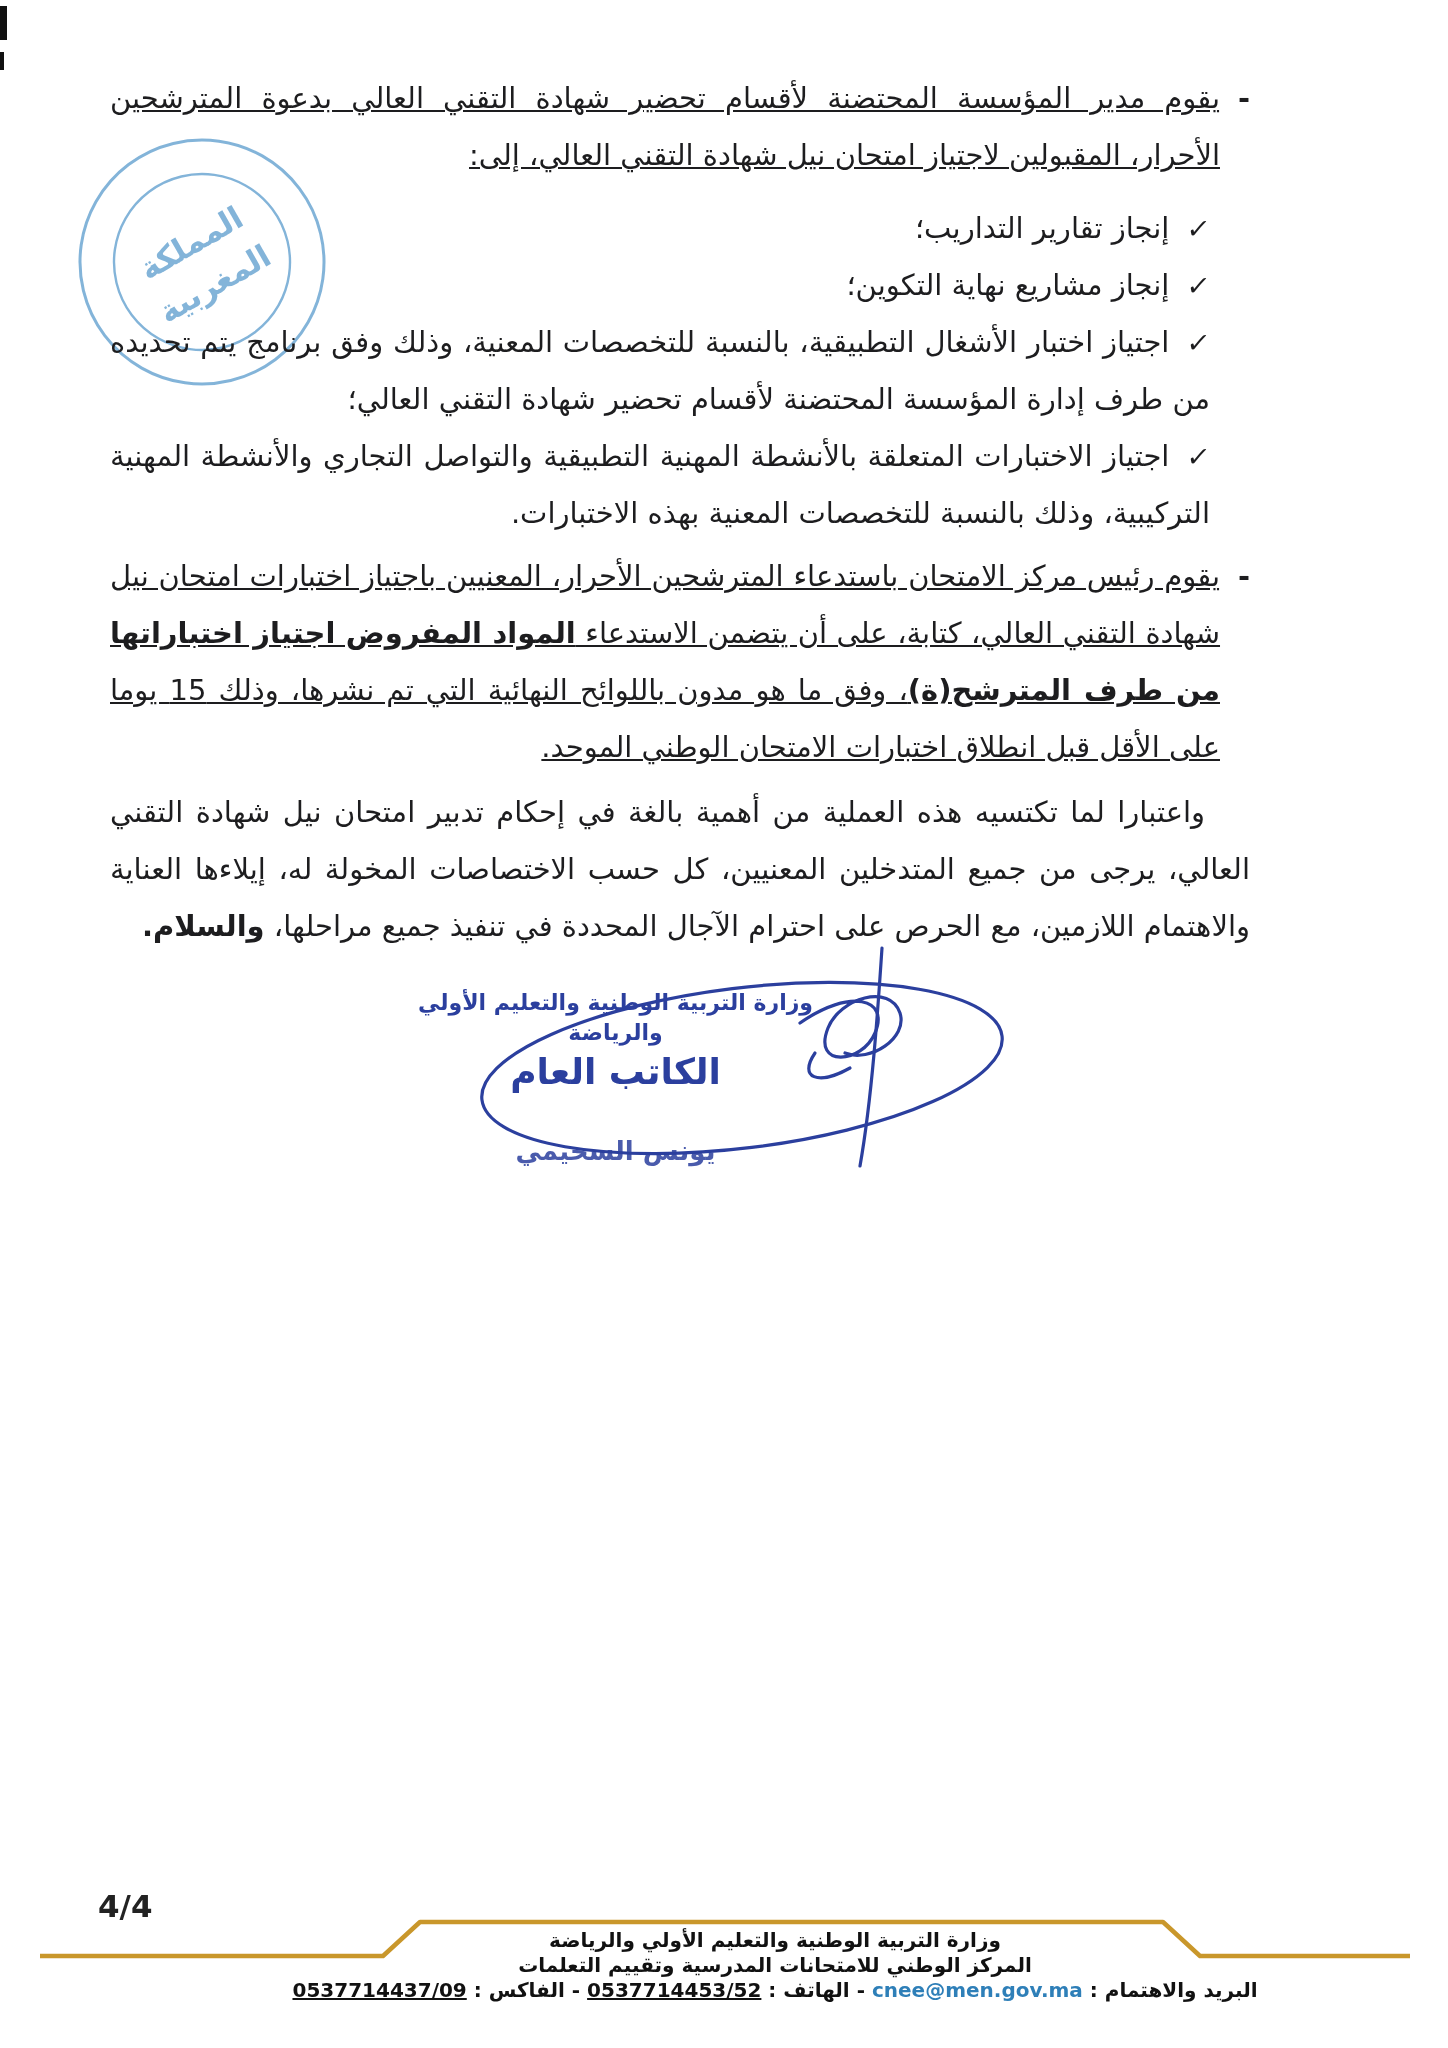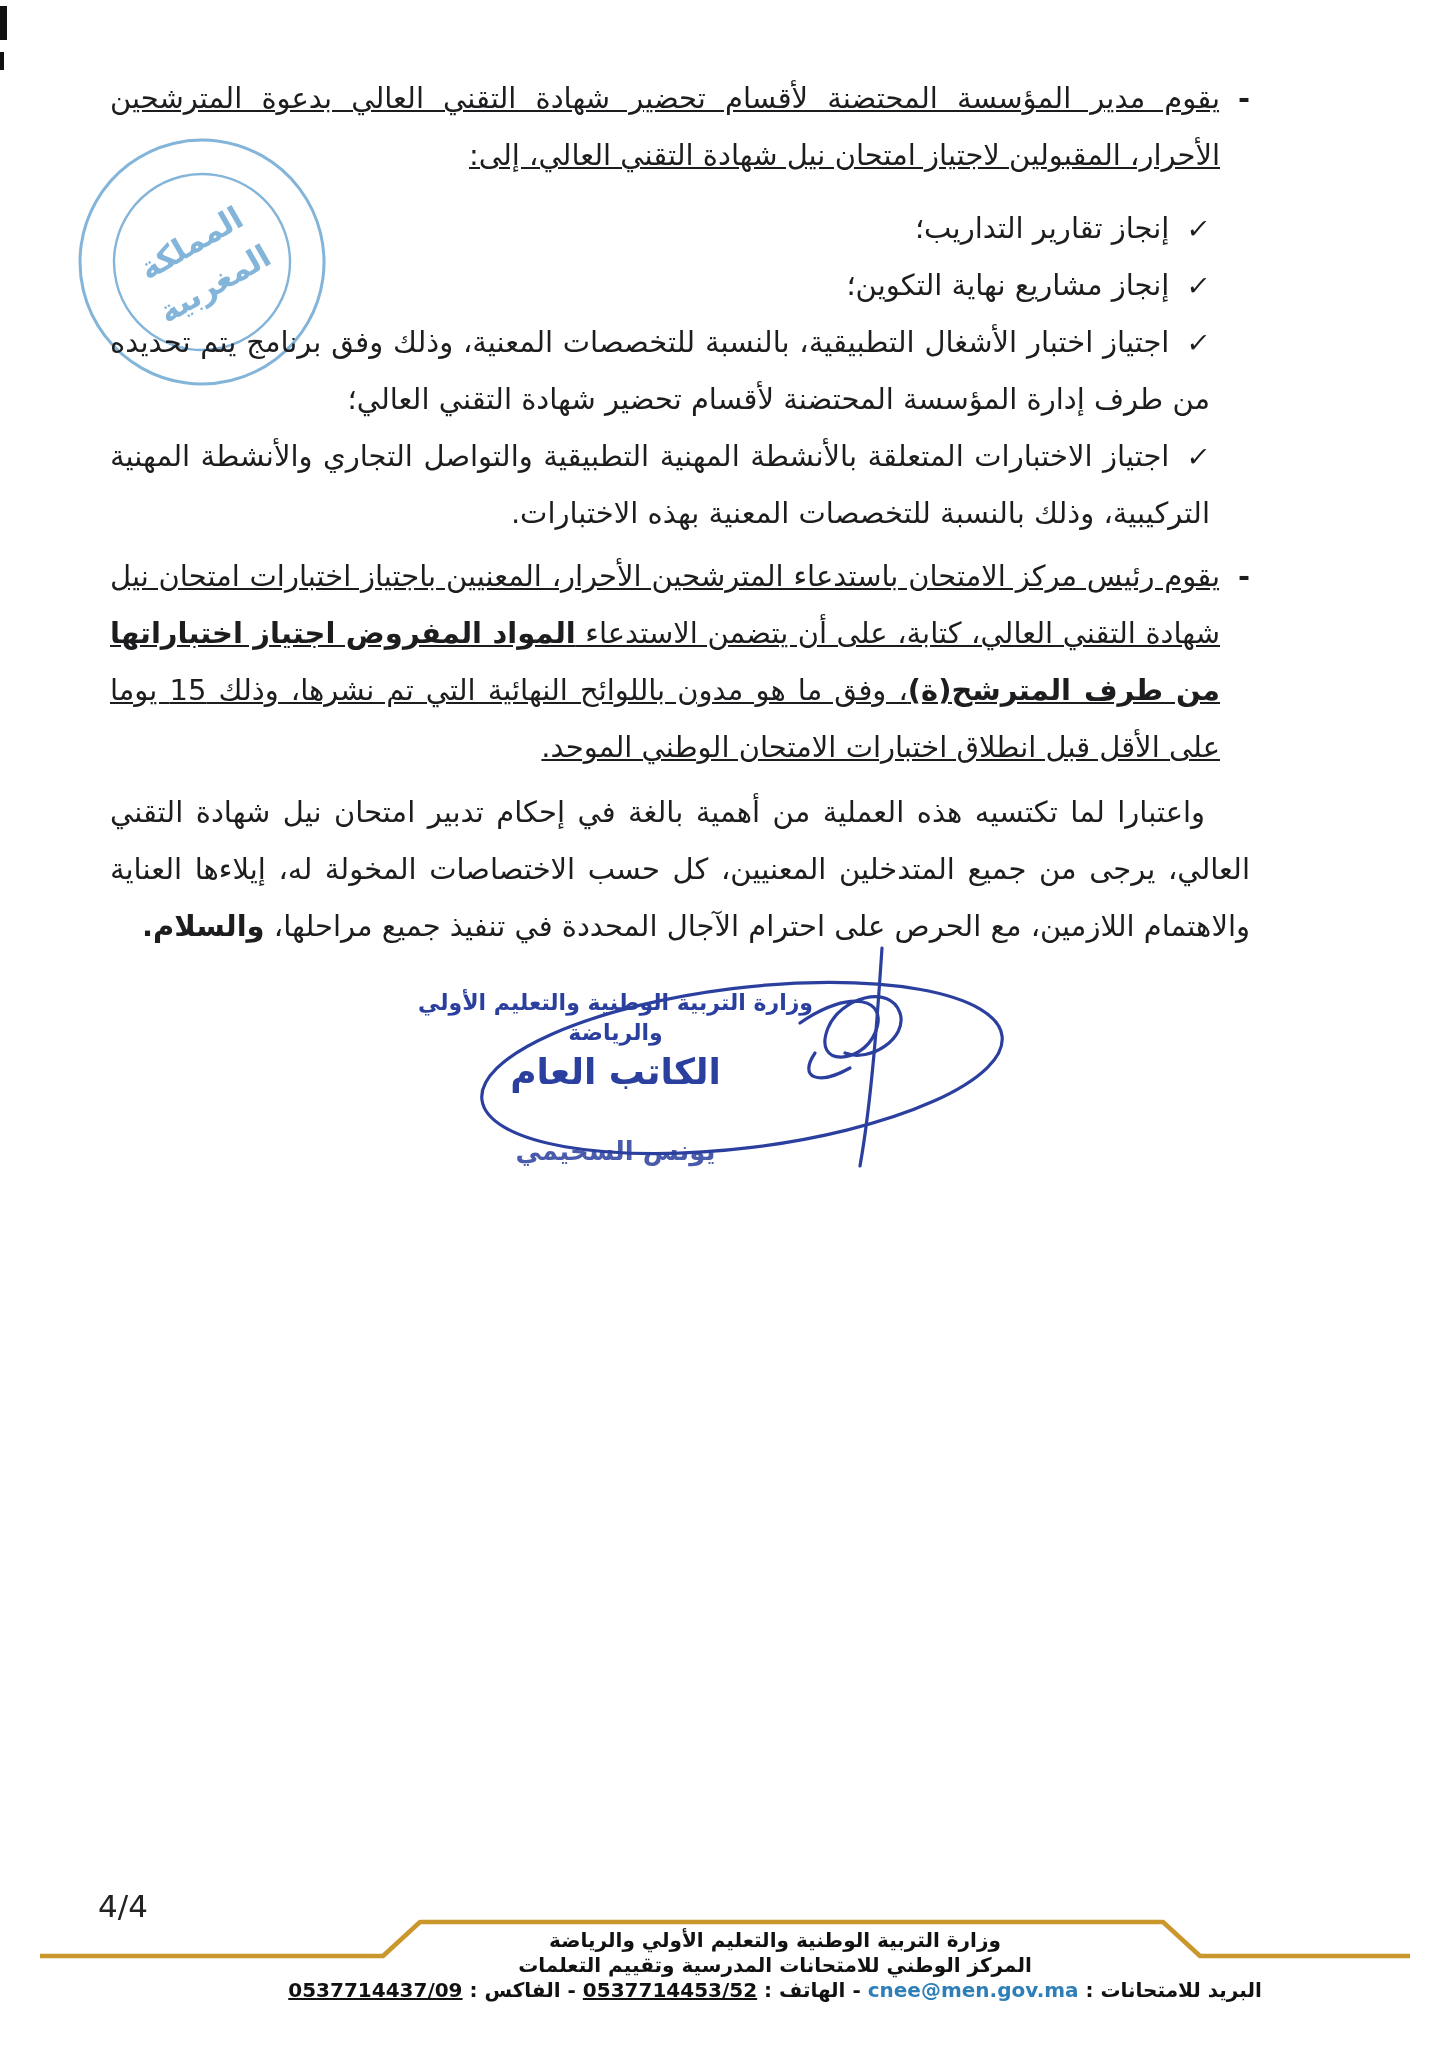--- a/index.html
+++ b/index.html
@@ -82,20 +82,21 @@
   
   .footer-line-svg { position: absolute; left: 0; top: 1912px; z-index: 1; }
   .page-number {
     position: absolute;
     left: 98px;
     top: 1888px;
     font-size: 31px;
     color: #222;
     z-index: 2;
     direction: ltr;
+    font-weight: bold;
   }
   .footer-text {
     position: absolute;
     top: 1928px;
     left: 102px;
     width: 1346px;
     text-align: center;
     direction: rtl;
     font-weight: bold;
     font-size: 20px;
@@ -182,17 +183,17 @@
   <svg class="footer-line-svg" width="1448" height="55" viewBox="0 0 1448 55">
     <path d="M40,44 L383,44 L420,10 L1163,10 L1200,44 L1410,44" fill="none" stroke="#c9972b" stroke-width="4.5" stroke-linejoin="round"></path>
   </svg>
 
   <div class="page-number">4/4</div>
 
   <div class="footer-text">
     <div>وزارة التربية الوطنية والتعليم الأولي والرياضة</div>
     <div>المركز الوطني للامتحانات المدرسية وتقييم التعلمات</div>
     <div>
-      <span>البريد للامتحانات : </span><span class="email">cnee@men.gov.ma</span><span> - الهاتف : </span><span class="num">0537714453/52</span><span> - الفاكس : </span><span class="num">0537714437/09</span>
+      <span>البريد والاهتمام : </span><span class="email">cnee@men.gov.ma</span><span> - الهاتف : </span><span class="num">0537714453/52</span><span> - الفاكس : </span><span class="num">0537714437/09</span>
     </div>
   </div>
 
 </div>
 
 </body></html>

